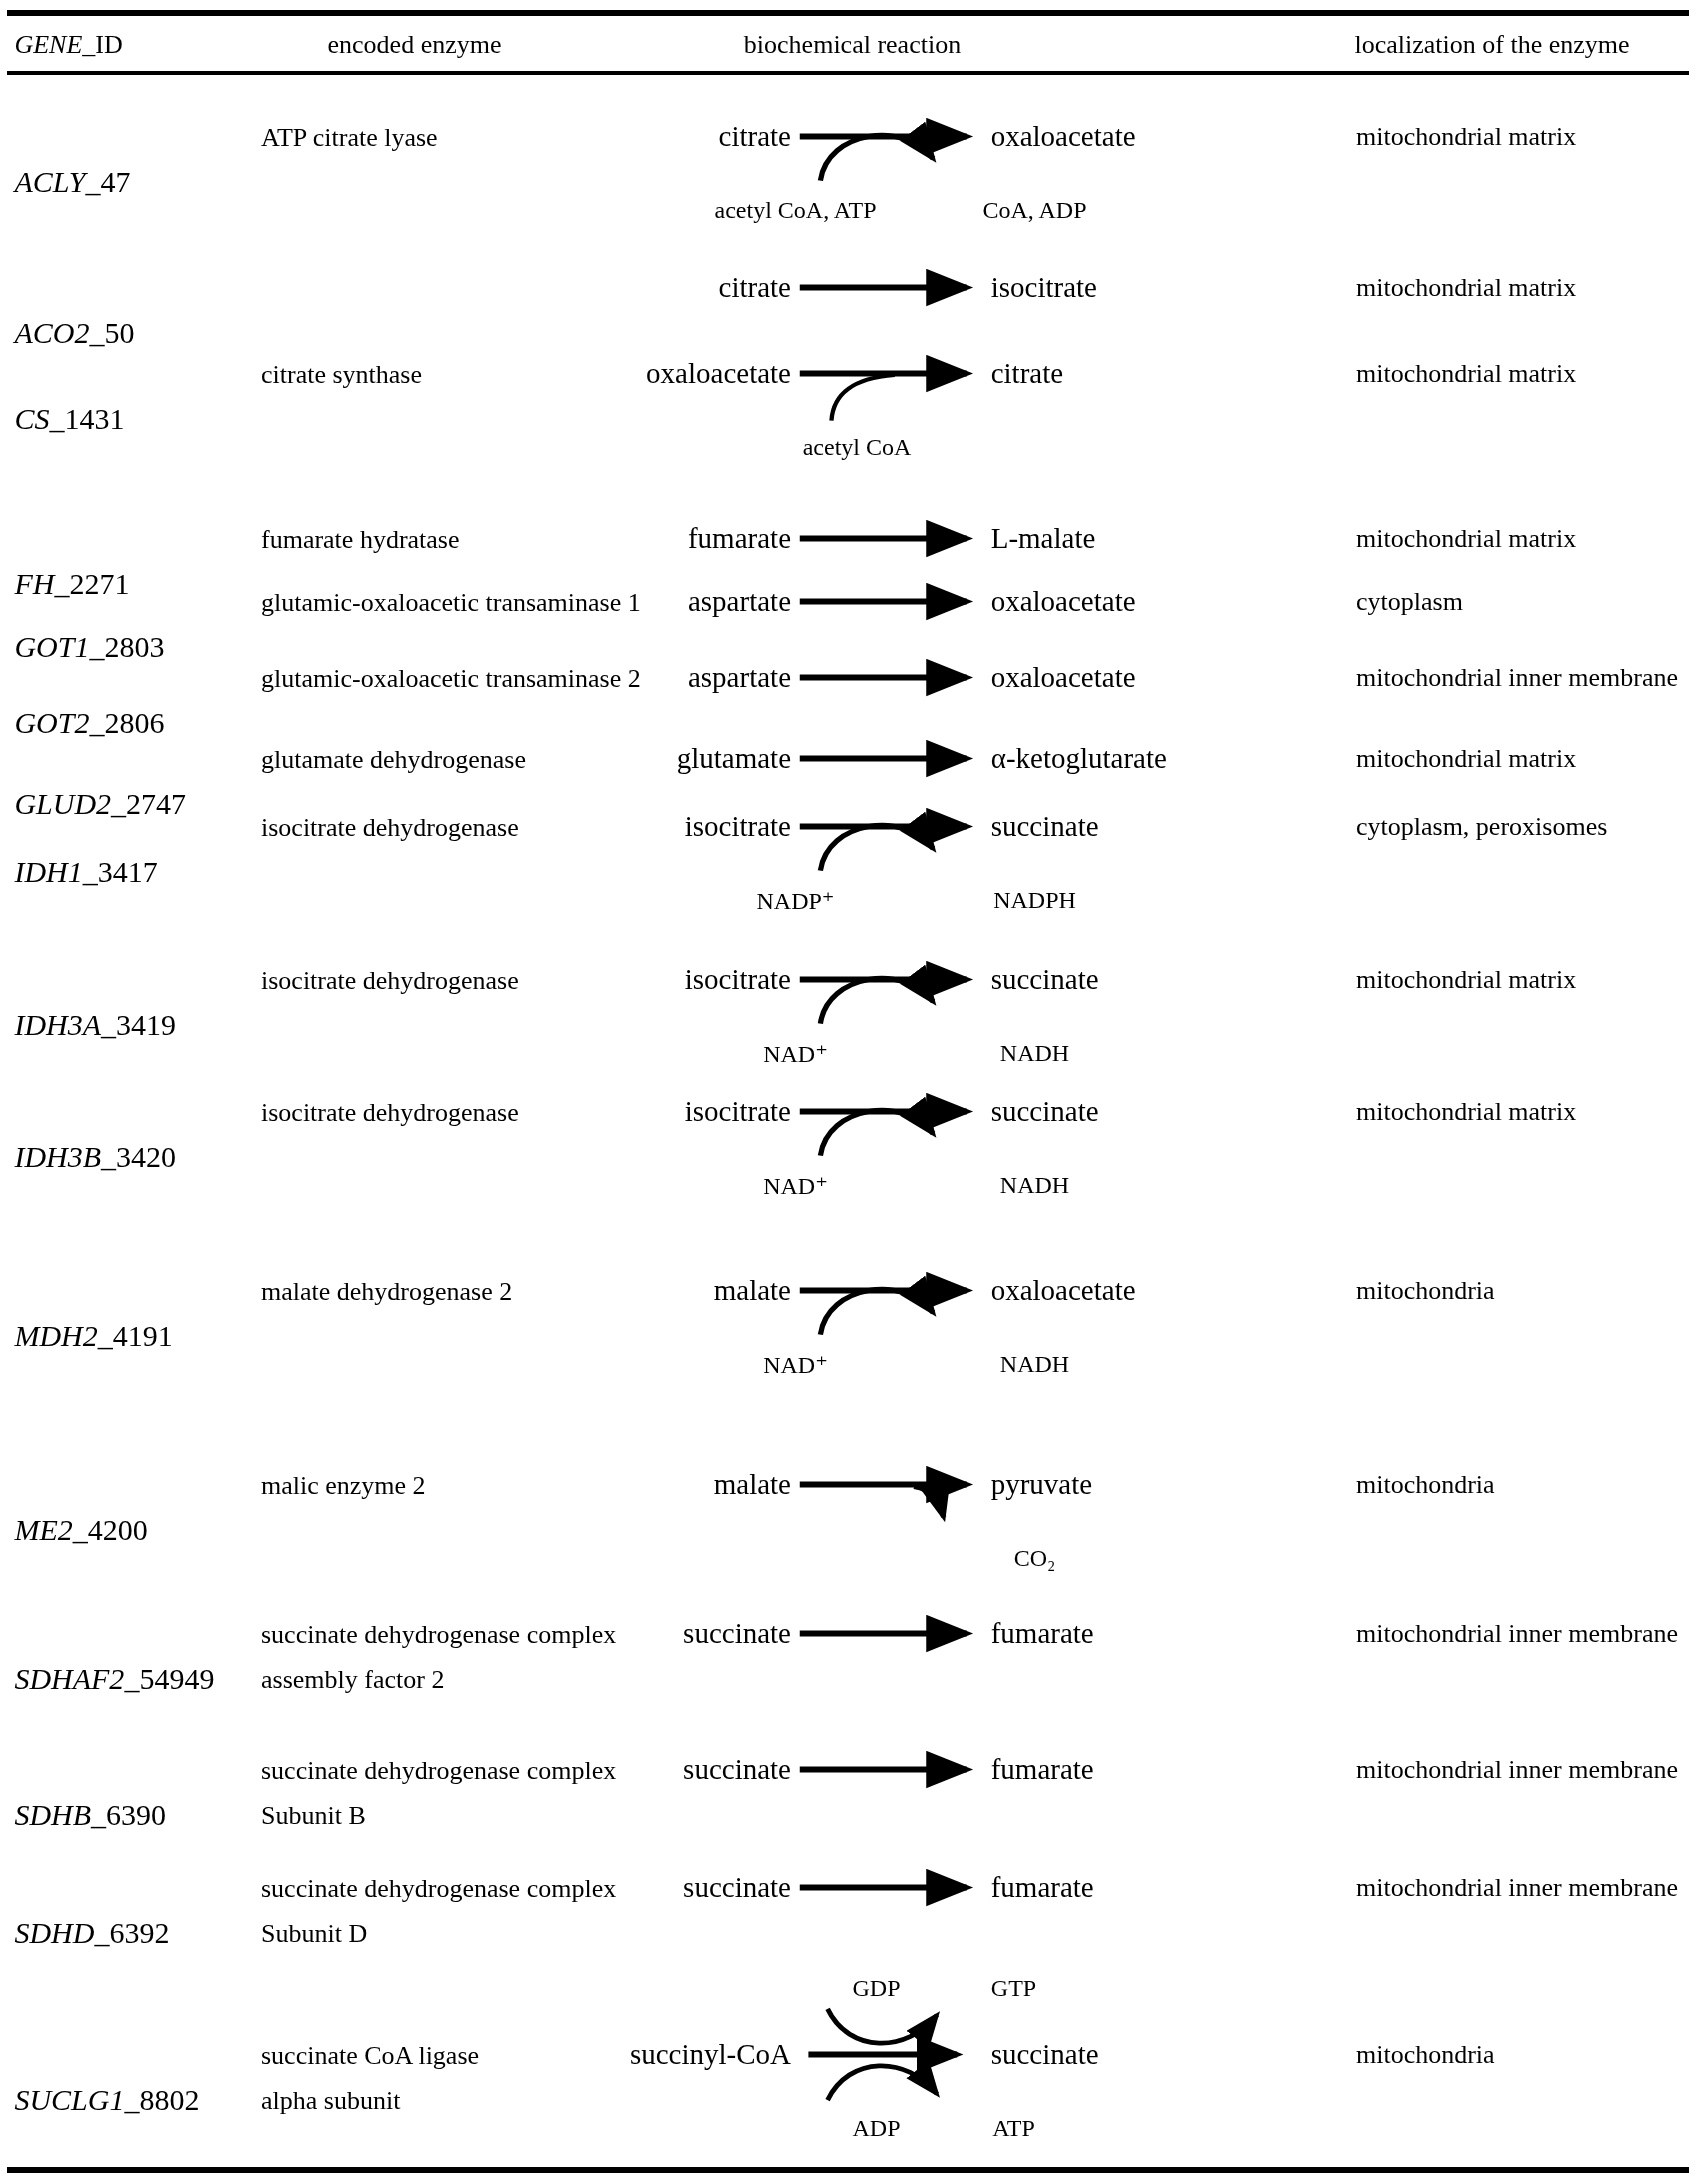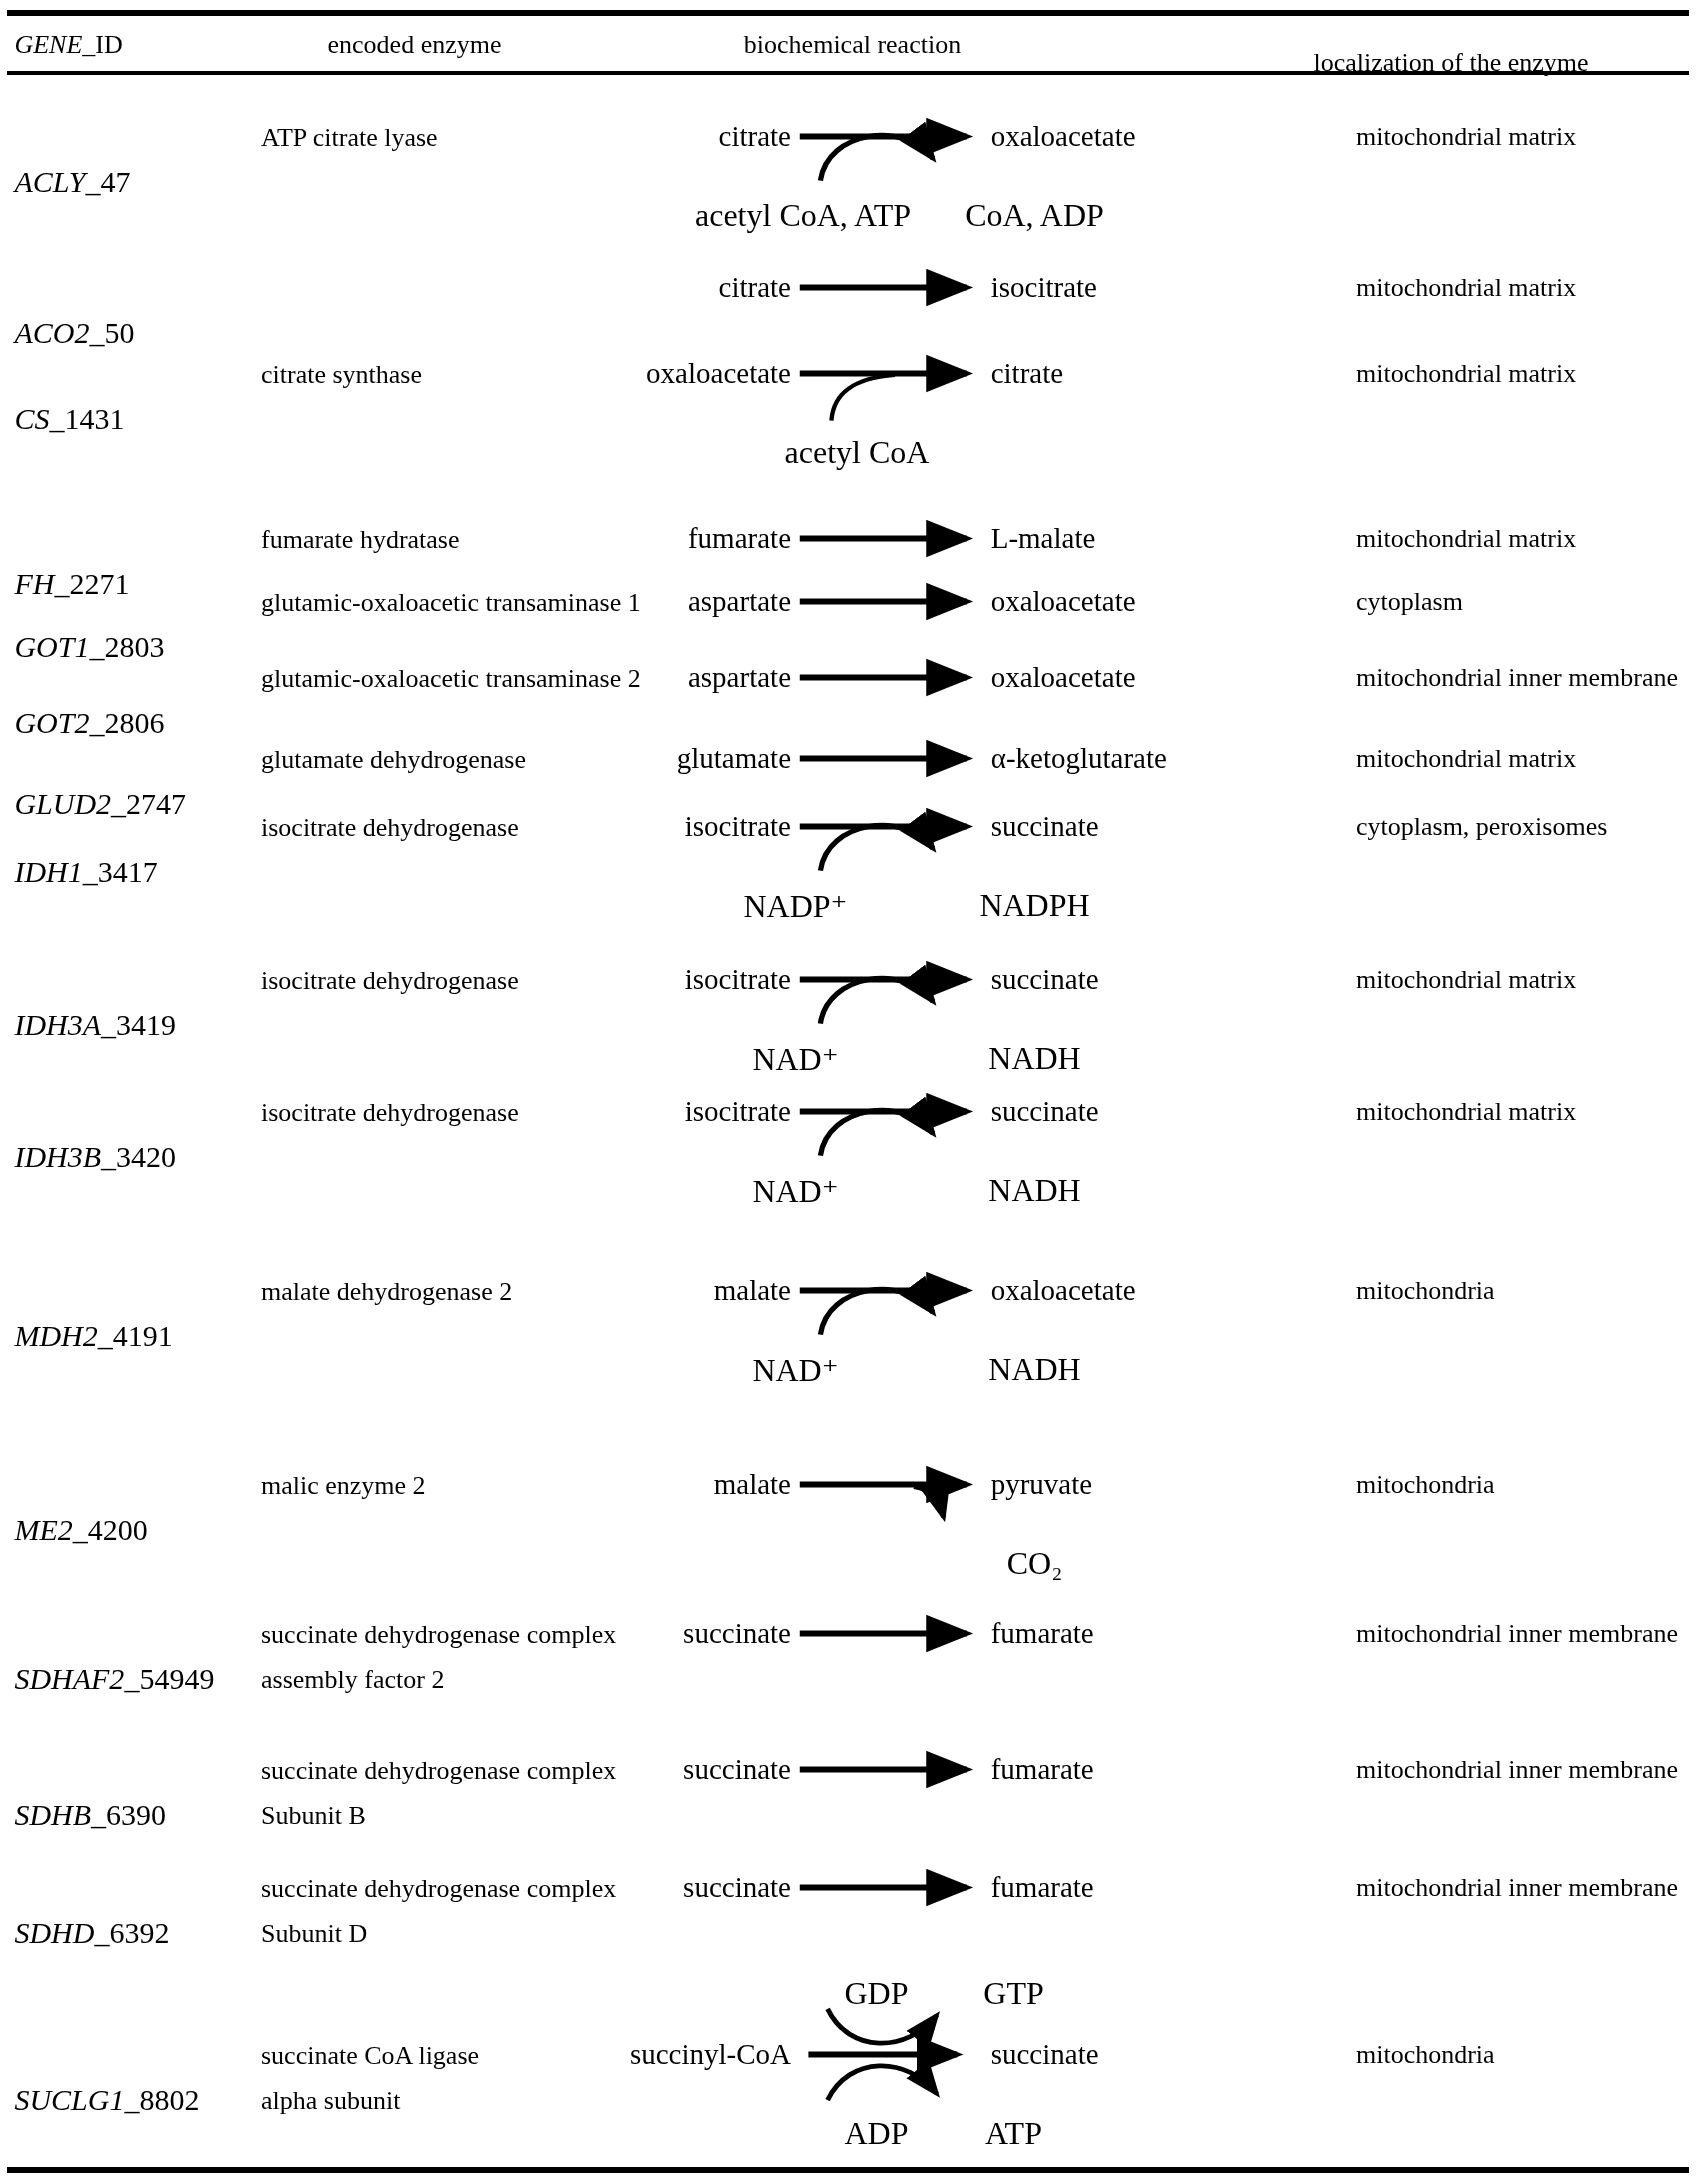--- a/index.html
+++ b/index.html
@@ -8,34 +8,34 @@
   .rule{position:absolute;left:6.7px;right:7.7px;background:#000;}
   .rule-top{top:9.6px;height:6.7px;}
   .rule-mid{top:71px;height:4.3px;}
   .rule-bottom{top:2167px;height:5.7px;}
 
   .hdr-cell{position:absolute;top:23px;height:43px;display:flex;align-items:center;
             font-size:26px;white-space:nowrap;}
   .h1{left:14.4px;}
   .h2{left:261px;width:307px;justify-content:center;}
   .h3{left:637px;width:431px;justify-content:center;}
-  .h4{left:1252px;width:398px;justify-content:center;margin-top:18px;}
+  .h4{left:1293px;width:398px;justify-content:center;}
   .it{font-style:italic;}
 
   .row{position:absolute;left:0;width:1697px;height:43px;}
   .gene{position:absolute;left:14.4px;top:0;height:43px;display:flex;align-items:center;
         font-size:30px;white-space:nowrap;margin-top:45px;}
   .enzyme{position:absolute;left:261px;top:0;width:374px;font-size:26px;line-height:45px;
           white-space:nowrap;}
   .rxn{position:absolute;left:613px;top:0;width:604px;height:43px;display:flex;align-items:center;}
   .substrate{flex:0 0 178px;text-align:right;font-size:29px;padding-right:2.9px;white-space:nowrap;}
   .arrow-box{flex:0 0 192px;height:43px;position:relative;}
   .arr{position:absolute;left:0;top:-41px;width:192px;height:125px;overflow:visible;}
   .product{font-size:29px;padding-left:4.8px;white-space:nowrap;}
-  .cof{position:absolute;font-size:32px;text-align:center;top:82px;white-space:nowrap;}
+  .cof{position:absolute;font-size:24px;text-align:center;top:82px;white-space:nowrap;}
   .cof-in{left:695px;width:201px;}
   .cof-out{left:934px;width:201px;}
   .row.input .cof-in{left:766px;width:182px;}
   .cof-top{top:-58px;}
   .cof-top-in{left:814px;width:125px;}
   .cof-top-out{left:951px;width:125px;}
   .row.double .cof-in{left:814px;width:125px;}
   .row.double .cof-out{left:951px;width:125px;}
   .loc{position:absolute;left:1356px;top:0;height:43px;display:flex;align-items:center;
        font-size:26px;white-space:nowrap;}

